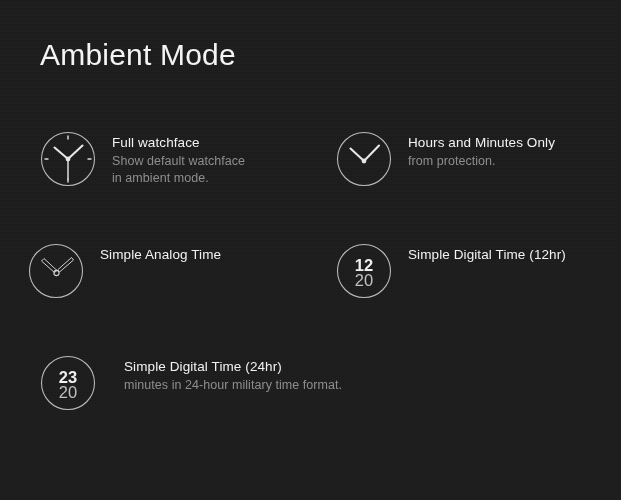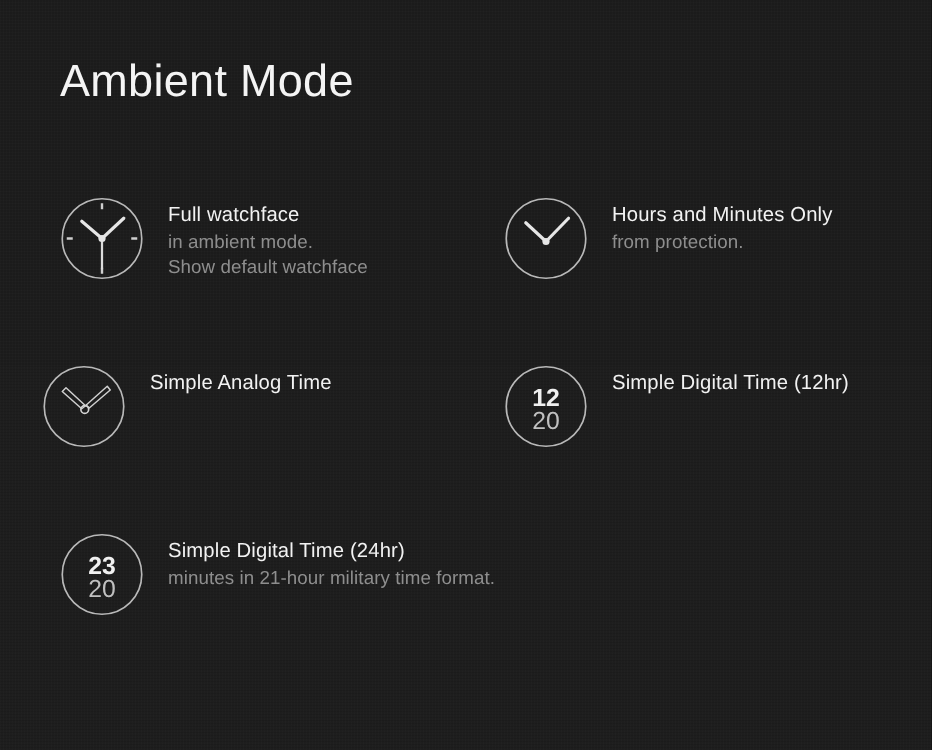--- a/index.html
+++ b/index.html
@@ -64,21 +64,21 @@
     margin-top: 2px;
     letter-spacing: 0.05px;
   }
   .opt-desc span { display: block; white-space: nowrap; }
 
   
   #row-0 { left: 40px;  top: 131px; }
   #row-1 { left: 336px; top: 131px; }
   #row-2 { left: 28px;  top: 243px; }
   #row-3 { left: 336px; top: 243px; }
-  #row-4 { left: 40px;  top: 355px; }
+  #row-4 { left: 40px;  top: 355px; gap: 12px; }
 
   .dig-top, .dig-bot {
     font-family: "Liberation Sans", sans-serif;
     text-anchor: middle;
   }
 </style>
 </head>
 <body>
 
 <div id="screen">
@@ -95,22 +95,22 @@
         <line x1="4.5" y1="28" x2="8.5" y2="28" stroke="#cfcfcf" stroke-width="1.6"></line>
         <line x1="28" y1="28" x2="14.5" y2="16.5" stroke="#e6e6e6" stroke-width="2.1" stroke-linecap="round"></line>
         <line x1="28" y1="28" x2="42.5" y2="14.5" stroke="#e6e6e6" stroke-width="2.1" stroke-linecap="round"></line>
         <line x1="28" y1="28" x2="28" y2="48" stroke="#dcdcdc" stroke-width="1.5" stroke-linecap="round"></line>
         <circle cx="28" cy="28" r="2.4" fill="#e6e6e6"></circle>
       </svg>
     </div>
     <div class="opt-text">
       <div class="opt-title">Full watchface</div>
       <div class="opt-desc">
+        <span>Show default watchface</span>
         <span>in ambient mode.</span>
-        <span>Show default watchface</span>
       </div>
     </div>
   </div>
 
   <div class="option-row" id="row-1">
     <div class="opt-icon">
       <svg width="56" height="56" viewBox="0 0 56 56">
         <circle cx="28" cy="28" r="26.5" fill="none" stroke="#b9b9b9" stroke-width="1.1"></circle>
         <line x1="28" y1="30" x2="14.5" y2="17.5" stroke="#e6e6e6" stroke-width="2.1" stroke-linecap="round"></line>
         <line x1="28" y1="30" x2="43" y2="14.5" stroke="#e6e6e6" stroke-width="2.1" stroke-linecap="round"></line>
@@ -158,18 +158,18 @@
     <div class="opt-icon">
       <svg width="56" height="56" viewBox="0 0 56 56">
         <circle cx="28" cy="28" r="26.5" fill="none" stroke="#b9b9b9" stroke-width="1.1"></circle>
         <text class="dig-top" x="28" y="27.5" font-size="16.5" font-weight="700" fill="#f0f0f0">23</text>
         <text class="dig-bot" x="28" y="43" font-size="16.5" font-weight="400" fill="#c0c0c0">20</text>
       </svg>
     </div>
     <div class="opt-text">
       <div class="opt-title">Simple Digital Time (24hr)</div>
       <div class="opt-desc">
-        <span>minutes in 21-hour military time format.</span>
+        <span>minutes in 24-hour military time format.</span>
       </div>
     </div>
   </div>
 
 </div>
 
 </body></html>

